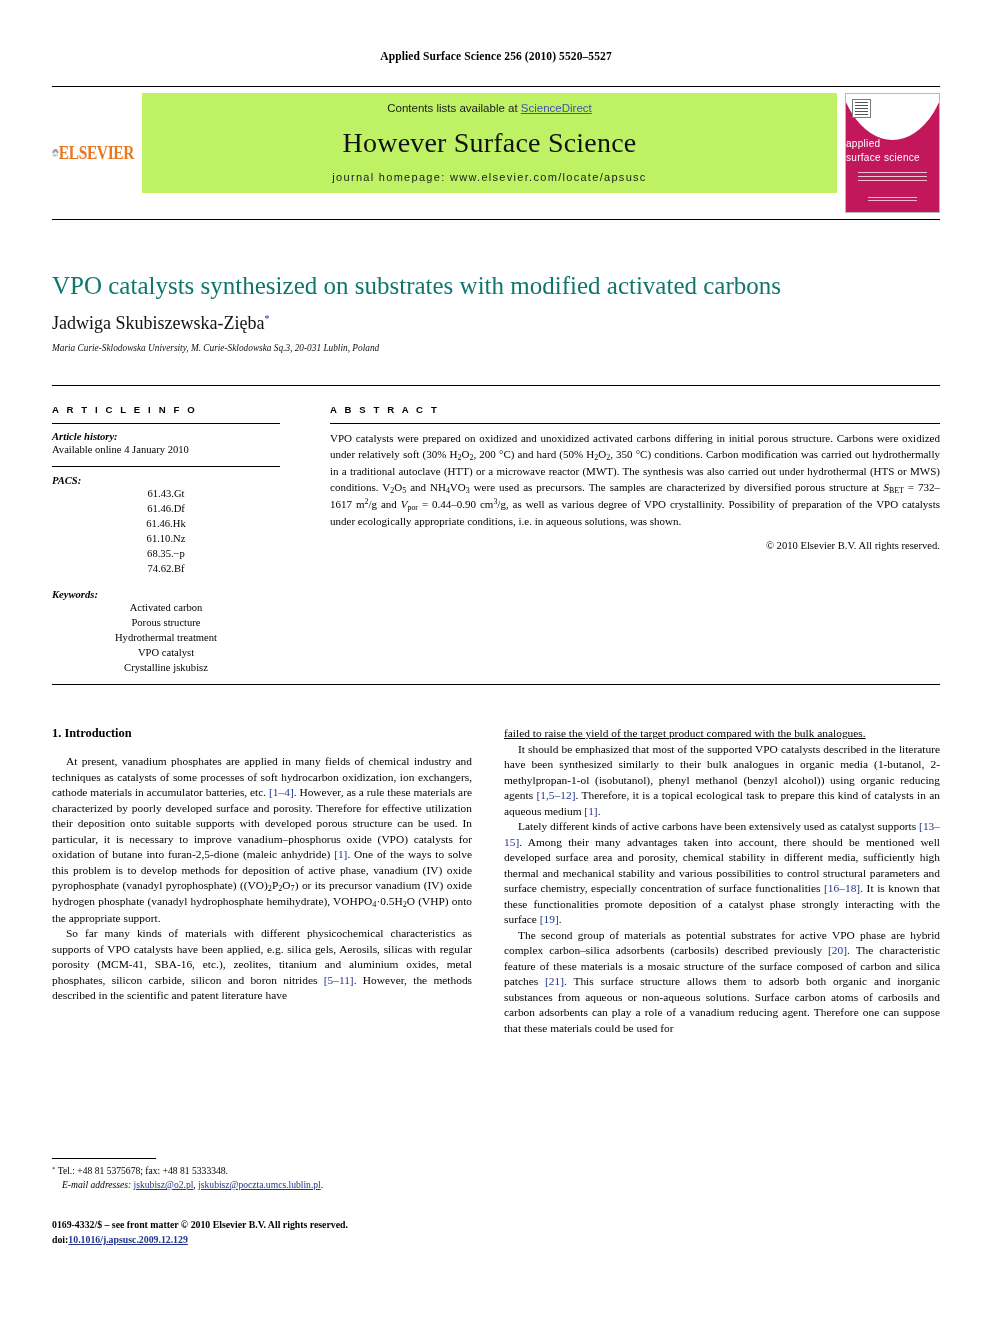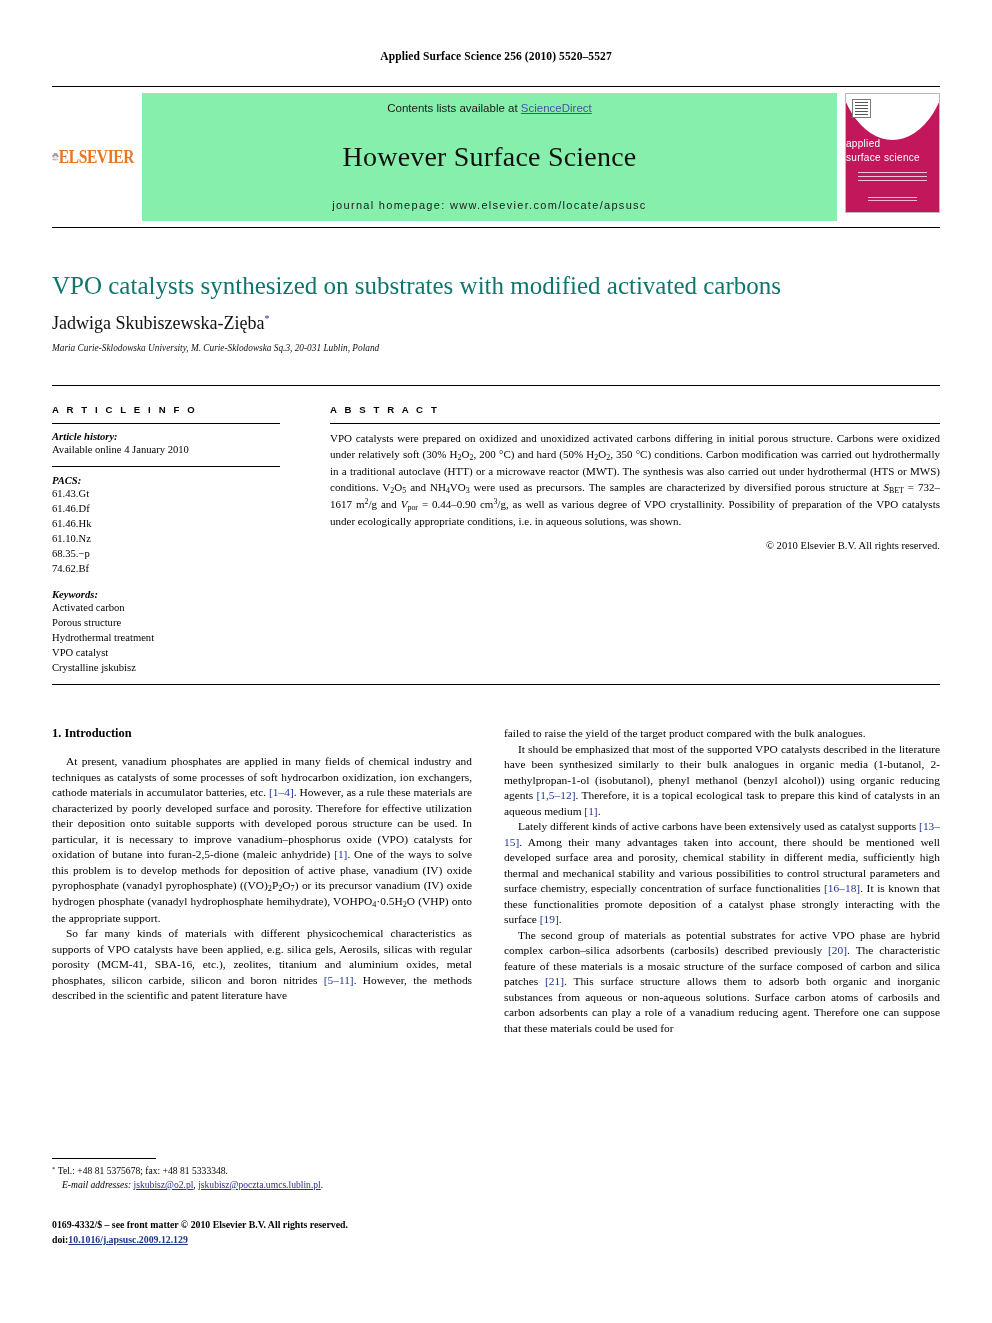--- a/index.html
+++ b/index.html
@@ -28,23 +28,23 @@
     align-items:center;justify-content:flex-end;
   }
   .tree-svg{display:block;}
   .elsevier-word{
     font-family:"Liberation Serif", serif;
     color:#E87722;font-size:15.5px;font-weight:bold;
     letter-spacing:-.4px;line-height:1;margin-top:1px;
     transform:scaleY(1.15);transform-origin:bottom center;
   }
   .contents-box{
-    flex:1;background:#86efac;margin:0 8px 0 8px;
+    flex:1;background:#bef264;margin:0 8px 0 8px;
     display:flex;flex-direction:column;align-items:center;
-    justify-content:space-between;padding:9px 0 10px 0;height:128px;
+    justify-content:space-between;padding:9px 0 10px 0;height:100px;
     box-sizing:border-box;
   }
   .contents-line{
     font-family:"Liberation Sans", sans-serif;
     font-size:11.5px;color:#1a1a1a;
   }
   .sd-link{color:#4752a8;}
   .journal-name{
     font-family:"Liberation Serif", serif;
     font-size:28px;color:#111;letter-spacing:.2px;
@@ -106,37 +106,37 @@
   .colhead{
     font-family:"Liberation Sans", sans-serif;
     font-size:9.6px;font-weight:bold;letter-spacing:2.6px;
   }
   .info-col{position:absolute;left:52px;top:404px;width:228px;}
   .abs-col{position:absolute;left:330px;top:404px;width:610px;}
   .rule{border-top:1.1px solid #000;margin:8px 0 7px 0;}
   .rule-thin{border-top:.9px solid #000;margin:9px 0 8px 0;}
   .info-label{font-size:10.6px;font-style:italic;font-weight:bold;}
   .info-text{font-size:10.6px;line-height:1.42;}
-  .pacs-item,.kw-item{font-size:10.6px;line-height:1.42;}
+  .pacs-item,.kw-item{font-size:10.6px;line-height:1.42;text-align:center;}
   .abs-body{font-size:11px;line-height:1.45;text-align:justify;}
   .abs-rights{font-size:10.6px;text-align:right;margin-top:11px;}
   .infoline-bot{
     position:absolute;left:52px;top:684px;width:888px;
     border-top:1.2px solid #000;
   }
 
   
   .body-left{position:absolute;left:52px;top:726px;width:420px;}
   .body-right{position:absolute;left:504px;top:726px;width:436px;}
   h2.sec{font-size:12.4px;font-weight:bold;margin:0 0 13px 0;}
   p.para{
     font-size:11.4px;line-height:1.36;text-align:justify;margin:0;
     text-indent:14px;
   }
-  p.para.cont{text-indent:0;}
+  p.para.cont{text-indent:0;text-decoration:underline;}
   .ref{color:#20348c;}
   sub{font-size:.72em;vertical-align:-.28em;}
   sup{font-size:.72em;vertical-align:.45em;}
 
   
   .footnote{
     position:absolute;left:52px;top:1158px;width:420px;
   }
   .fn-rule{border-top:1px solid #000;width:104px;margin-bottom:5px;}
   .fn-line{font-size:9.6px;line-height:1.45;}

